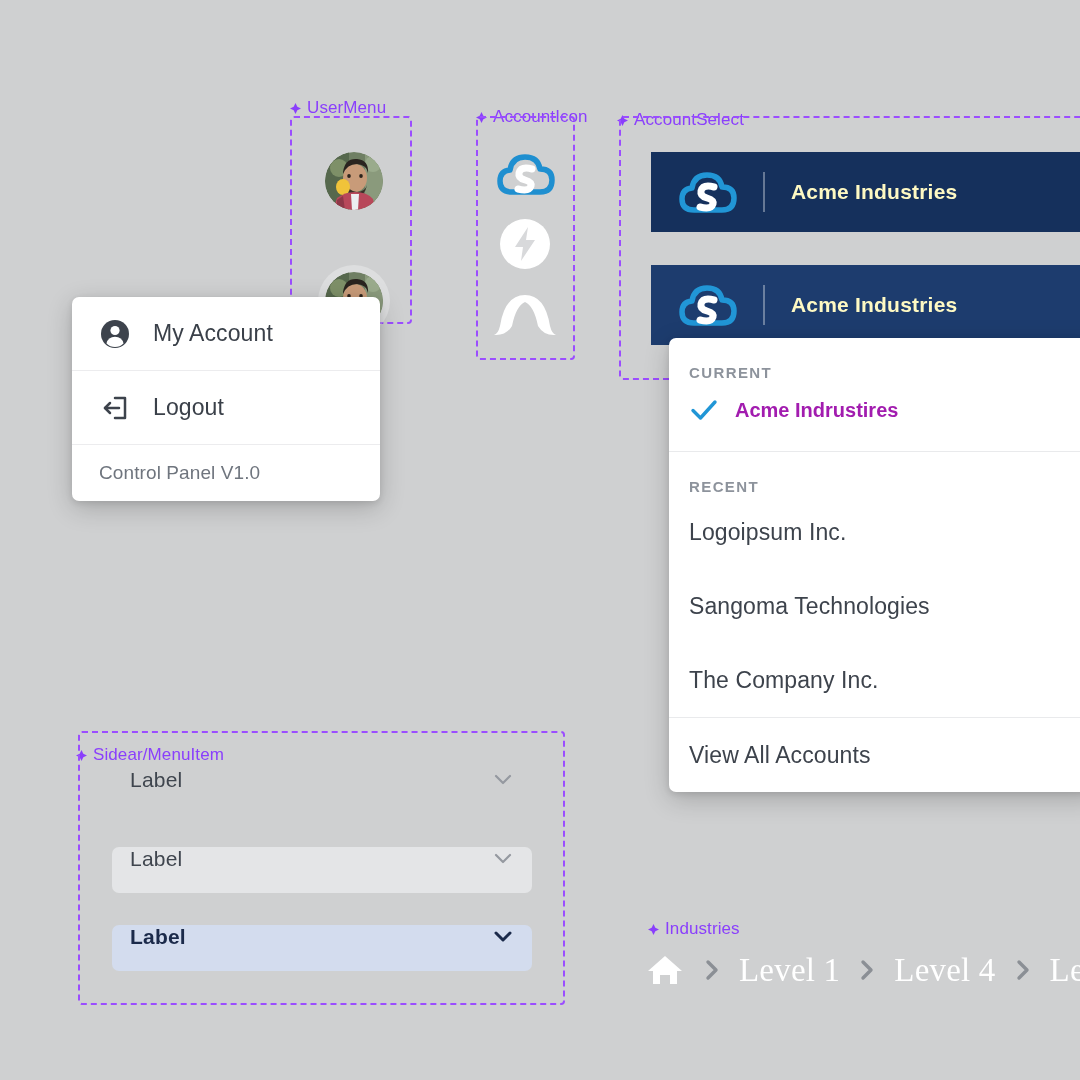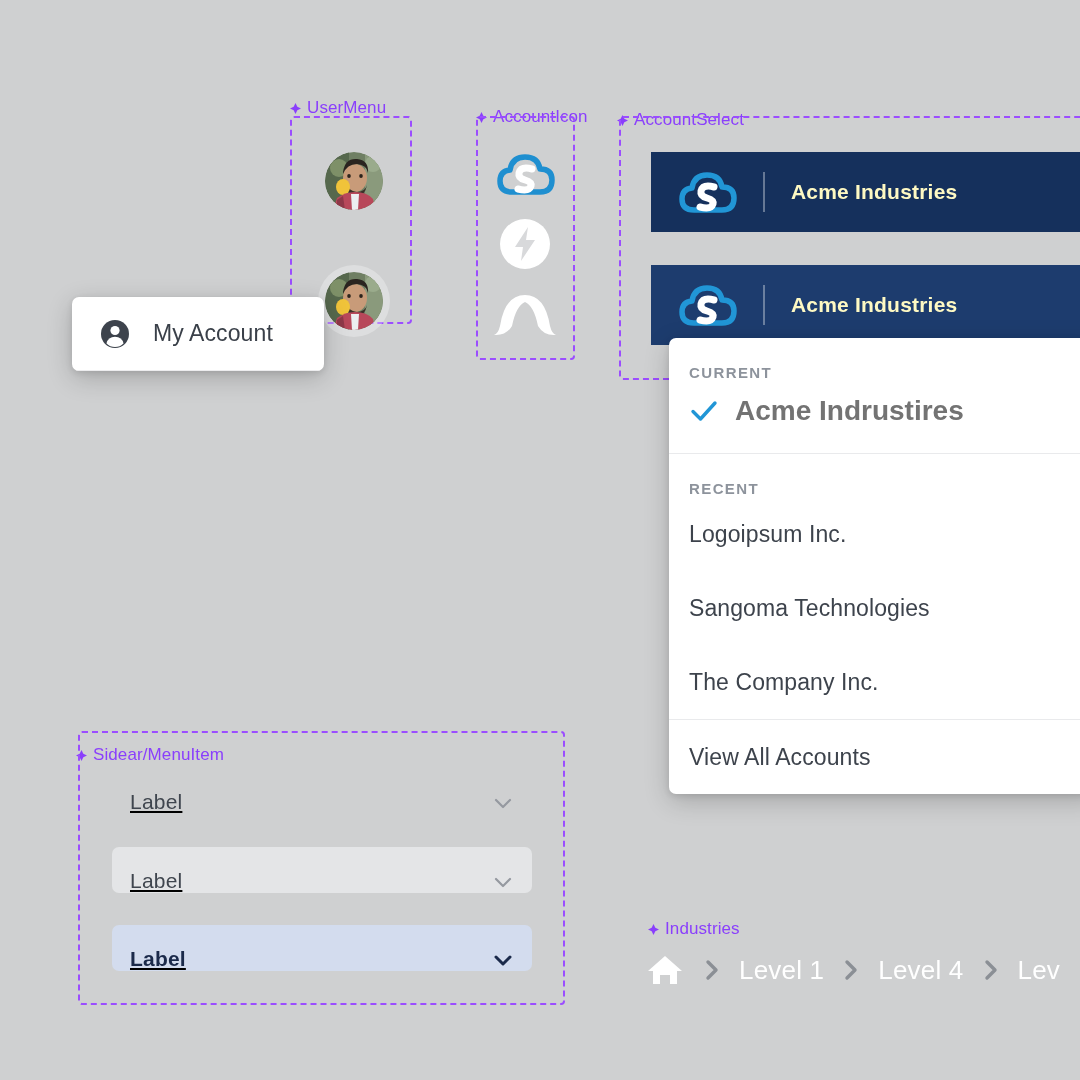--- a/index.html
+++ b/index.html
@@ -53,21 +53,21 @@
   }
 
   
   .popover {
     position: absolute; background: #ffffff; border-radius: 7px;
     box-shadow: 0 7px 26px rgba(0,0,0,.20), 0 2px 6px rgba(0,0,0,.10);
     overflow: hidden;
   }
 
   
-  #user-menu { left: 72px; top: 297px; width: 252px; }
+  #user-menu { left: 72px; top: 297px; width: 308px; }
   .um-row {
     display: flex; align-items: center; gap: 22px;
     height: 74px; padding: 0 0 0 27px;
     border-bottom: 1px solid #ececee;
   }
   .um-row .um-ic { flex: 0 0 32px; width: 32px; height: 32px; display: block; }
   .um-row .um-txt { font-size: 23px; color: #3a4049; letter-spacing: .1px; }
   .um-version {
     height: 56px; display: flex; align-items: center; padding-left: 27px;
     font-size: 19px; color: #6f757e; letter-spacing: .1px;
@@ -78,52 +78,51 @@
   .ad-section-hd {
     font-size: 15px; font-weight: bold; color: #8d939c;
     letter-spacing: 1.4px; padding: 26px 0 0 20px;
   }
   .ad-current {
     display: flex; align-items: center; gap: 16px;
     padding: 14px 0 26px 20px;
     border-bottom: 1px solid #e9eaec;
   }
   .ad-check { flex: 0 0 30px; width: 30px; height: 30px; display:block; }
-  .ad-current-name { font-size: 28px; font-weight: bold; color: #737373; }
+  .ad-current-name { font-size: 20px; font-weight: bold; color: #a21caf; }
   .ad-item {
     height: 74px; display: flex; align-items: center; padding-left: 20px;
     font-size: 23px; color: #3d434c; letter-spacing: .1px;
   }
   .ad-divider { height: 1px; background: #e9eaec; }
 
   
   .side-item {
     position: absolute; height: 46px; border-radius: 7px;
-    display: flex; align-items: flex-end; justify-content: space-between;
+    display: flex; align-items: flex-start; justify-content: space-between;
     padding: 0 18px;
-    text-decoration: underline;
   }
   .side-item .si-label { font-size: 21px; letter-spacing: .2px; }
   .side-item .si-chev { width: 22px; height: 22px; display: block; }
   .side-item.state-default { background: transparent; }
   .side-item.state-default .si-label { color: #3f454e; }
   .side-item.state-hover { background: #e4e5e7; }
   .side-item.state-hover .si-label { color: #3f454e; }
   .side-item.state-active { background: #d3dcee; }
   .side-item.state-active .si-label { color: #1b2a4a; font-weight: bold; }
 
   
   #breadcrumb {
     position: absolute; left: 645px; top: 950px;
     display: flex; align-items: center; gap: 14px;
   }
   #breadcrumb .bc-home { width: 40px; height: 40px; display: block; }
   #breadcrumb .bc-sep { width: 26px; height: 30px; display: block; }
   #breadcrumb .bc-txt {
-    font-size: 26px; color: #ffffff; letter-spacing: .2px; white-space: nowrap;
+    font-size: 33px; color: #ffffff; letter-spacing: .2px; white-space: nowrap; font-family: Liberation Serif, serif;
   }
 </style>
 </head>
 <body>
 
 <div id="stage">
 
   <div class="anno-label" style="left:290px; top:98px;">
     <svg class="anno-diamond" viewBox="0 0 12 12">
       <path d="M6 0 L8 4 L12 6 L8 8 L6 12 L4 8 L0 6 L4 4 Z" fill="#8a3ffc"></path>
@@ -264,21 +263,30 @@
       <svg class="um-ic" viewBox="0 0 32 32">
         <circle cx="16" cy="16" r="14" fill="#3d434c"></circle>
         <circle cx="16" cy="12.5" r="4.6" fill="#ffffff"></circle>
         <path d="M7.5 25.5 Q9 18.8 16 18.8 Q23 18.8 24.5 25.5 Q21 29 16 29 Q11 29 7.5 25.5 Z" fill="#ffffff"></path>
       </svg>
       <span class="um-txt">My Account</span>
     </div>
 
 
 
-
+    <div class="um-row">
+      <svg class="um-ic" viewBox="0 0 32 32">
+        <path d="M16 6 L26 6 L26 26 L16 26" fill="none" stroke="#3d434c" stroke-width="2.5" stroke-linecap="round" stroke-linejoin="round"></path>
+        <path d="M20 16 L6 16" fill="none" stroke="#3d434c" stroke-width="2.5" stroke-linecap="round"></path>
+        <path d="M11 11 L6 16 L11 21" fill="none" stroke="#3d434c" stroke-width="2.5" stroke-linecap="round" stroke-linejoin="round"></path>
+      </svg>
+      <span class="um-txt">Logout</span>
+    </div>
+
+    <div class="um-version">Control Panel V1.0</div>
   </div>
 
   <div class="popover" id="acct-dropdown">
 
     <div class="ad-section-hd">CURRENT</div>
 
     <div class="ad-current">
       <svg class="ad-check" viewBox="0 0 30 30">
         <path d="M4 15.5 L11.5 23 L26 7" fill="none" stroke="#2196d6" stroke-width="3.4" stroke-linecap="round" stroke-linejoin="round"></path>
       </svg>

